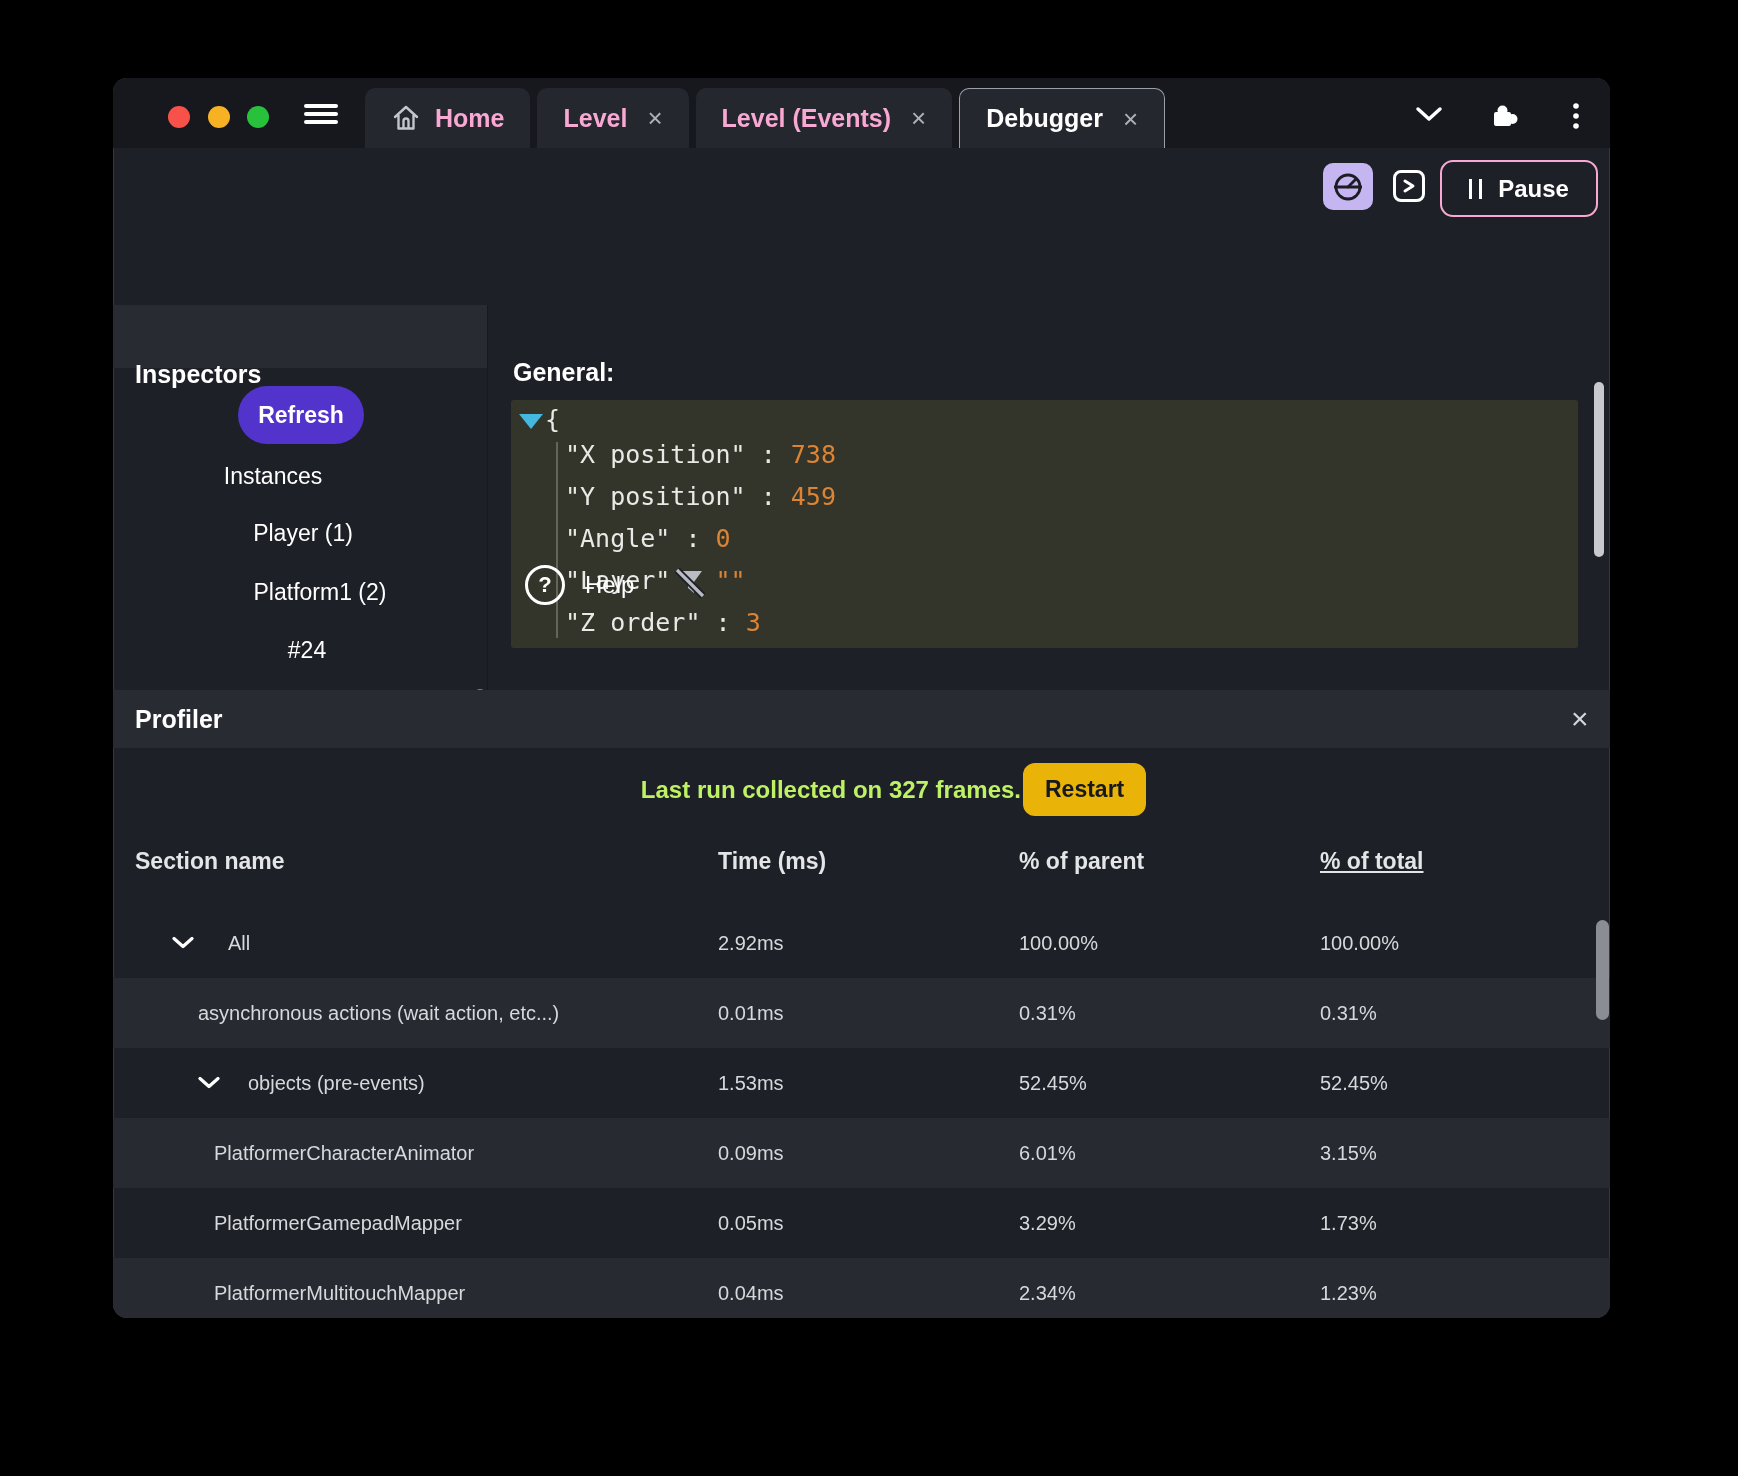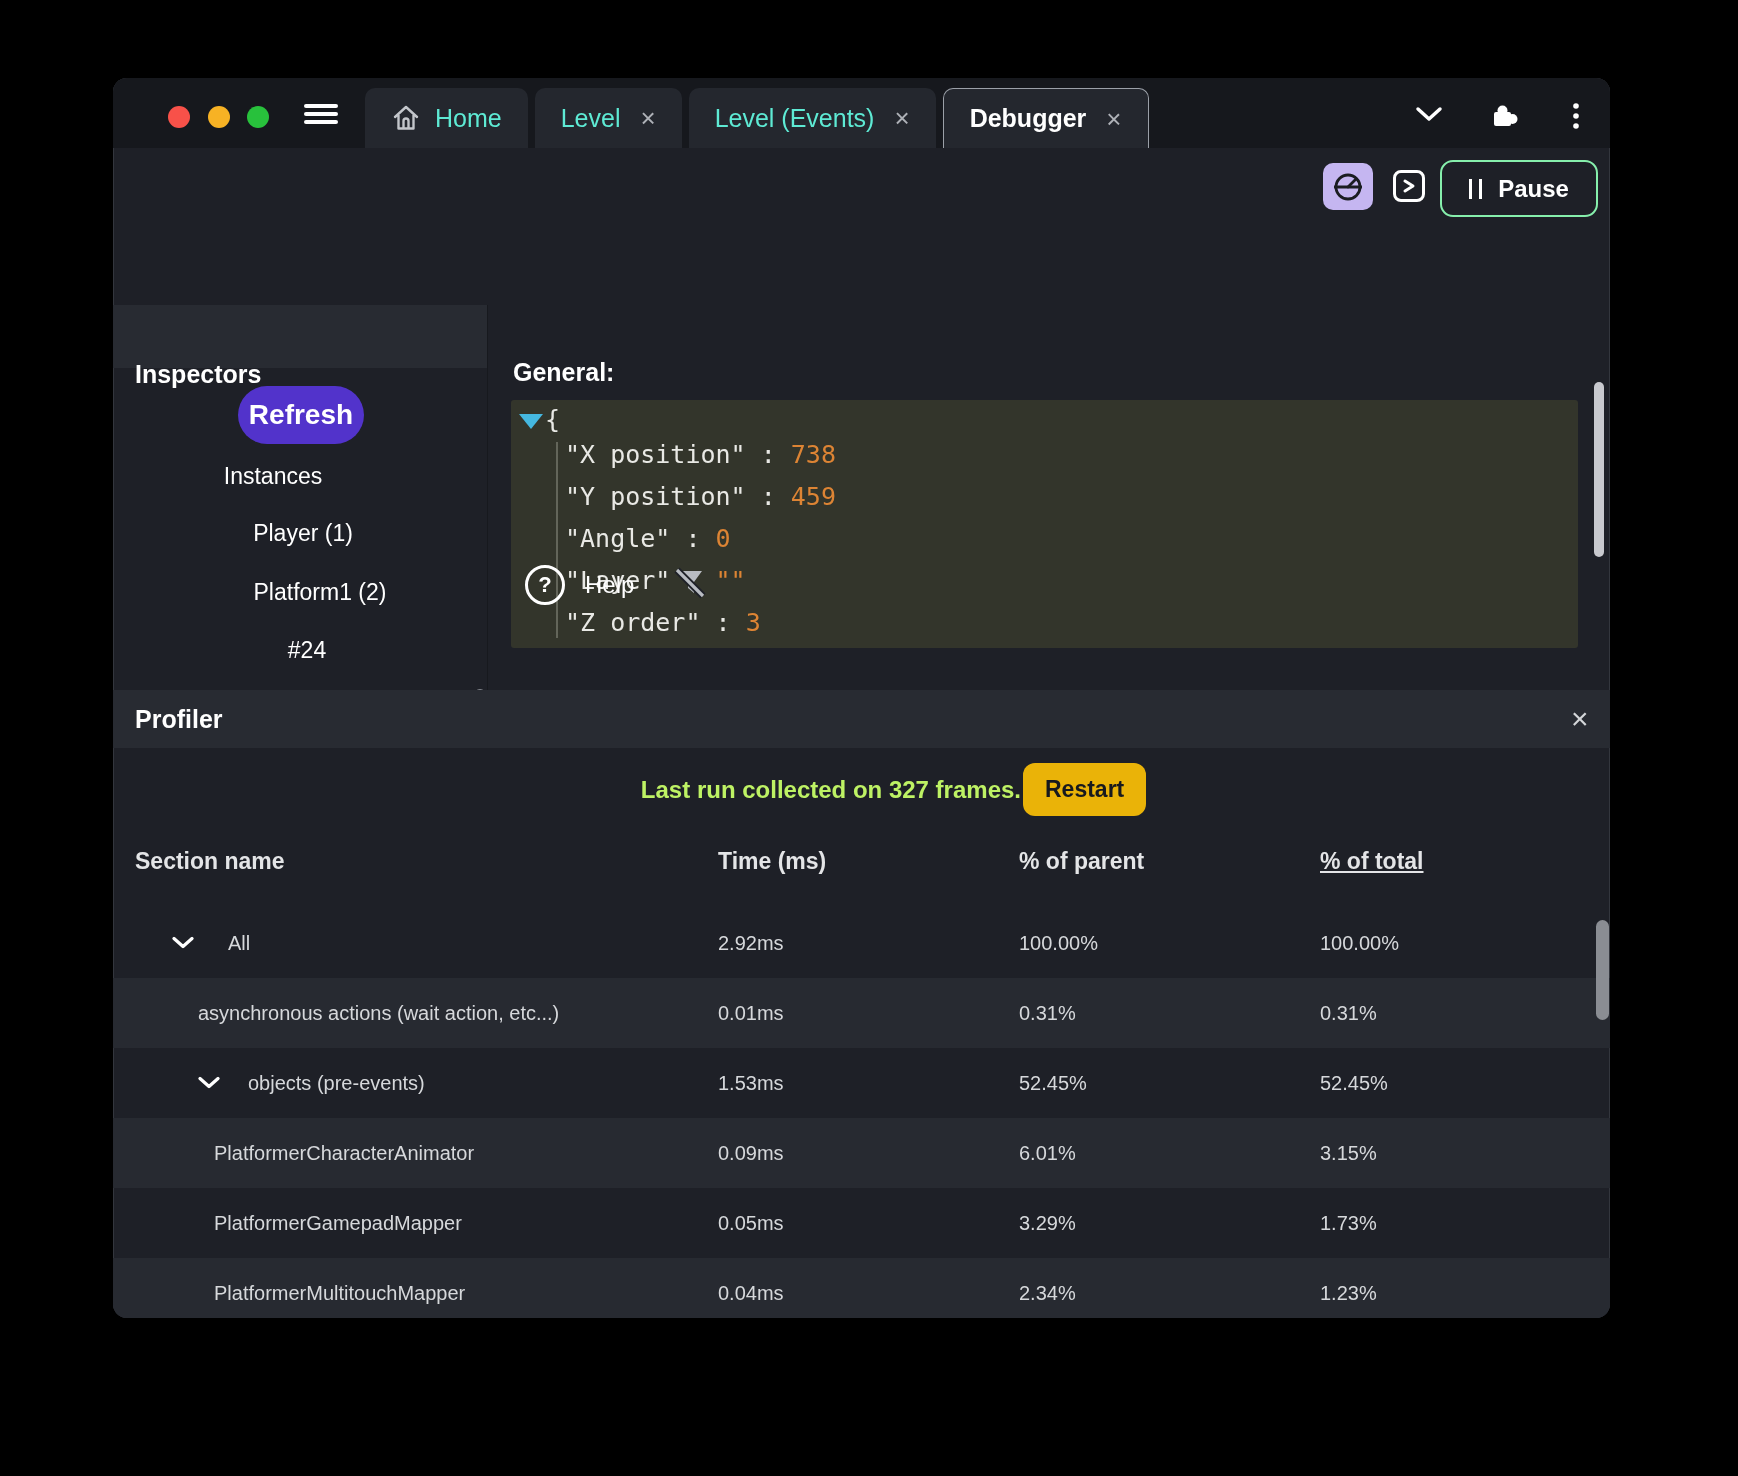--- a/index.html
+++ b/index.html
@@ -9,52 +9,52 @@
           background:#1E2027;border-radius:14px;overflow:hidden;
           box-shadow:0 0 0 1px #33363d inset;}
   
   .tabstrip{position:absolute;left:0;top:0;width:100%;height:70px;background:#16181D;}
   .light{position:absolute;top:28px;width:22px;height:22px;border-radius:50%;}
   .hamburger{position:absolute;left:191px;top:26px;width:34px;height:20px;cursor:pointer;}
   .hamburger i{display:block;height:3.5px;background:#fff;border-radius:2px;margin-bottom:4.5px;}
   .tabbar{position:absolute;left:252px;top:10px;height:60px;display:flex;gap:7px;align-items:flex-end;}
   .tab{height:60px;display:flex;align-items:center;gap:14px;padding:0 26px;
        background:#24272E;border-radius:10px 10px 0 0;box-sizing:border-box;cursor:pointer;}
-  .tab .tab-label{font-size:25px;color:#5eead4;white-space:nowrap;}
+  .tab .tab-label{font-size:25px;color:#f9a8d4;white-space:nowrap;font-weight:bold;}
   .tab.active{border:1px solid #9BA0A8;border-bottom:none;}
   .tab.active .tab-label{color:#FFFFFF;font-weight:600;}
   .tab-close{font-size:26px;color:#AEB1B7;line-height:1;padding-left:6px;}
   .tab-icon svg{display:block;}
   .strip-icon{position:absolute;top:22px;cursor:pointer;}
   
   .btn-profiler{position:absolute;left:1210px;top:85px;width:50px;height:47px;border-radius:10px;
                 background:#C5B6F1;display:flex;align-items:center;justify-content:center;cursor:pointer;}
   .btn-console{position:absolute;left:1280px;top:92px;width:32px;height:32px;border-radius:8px;
                border:3px solid #fff;box-sizing:border-box;color:#fff;font-weight:700;font-size:18px;
                display:flex;align-items:center;justify-content:center;cursor:pointer;}
   .btn-pause{position:absolute;left:1327px;top:82px;width:158px;height:57px;border-radius:13px;
-             border:2px solid #86efac;box-sizing:border-box;display:flex;align-items:center;
+             border:2px solid #f9a8d4;box-sizing:border-box;display:flex;align-items:center;
              justify-content:center;gap:16px;cursor:pointer;}
   .pause-bars{display:flex;gap:7px;}
   .pause-bars i{display:block;width:3px;height:20px;background:#fff;}
   .btn-pause span{color:#fff;font-size:24px;font-weight:700;}
   
   .preview-hdr{position:absolute;left:0;top:157px;width:100%;height:68px;background:#282B32;
                border-bottom:2px solid #C8C9CE;box-sizing:content-box;}
   .preview-hdr .ttl{position:absolute;left:25px;top:50%;transform:translateY(-50%);
                     color:#fff;font-size:27px;font-weight:700;}
   .preview-hdr .chev{position:absolute;left:1452px;top:28px;cursor:pointer;}
   
   .main{position:absolute;left:0;top:227px;width:100%;height:385px;}
   .vsep{position:absolute;left:374px;top:0;width:1px;height:100%;background:#17191e;}
   .insp-hdr{position:absolute;left:0;top:0;width:374px;height:63px;background:#282B32;}
   .insp-hdr span{position:absolute;left:22px;top:50%;transform:translateY(-50%);
                  color:#fff;font-size:25px;font-weight:600;margin-top:37px;}
   .refresh{position:absolute;left:125px;top:81px;width:126px;height:58px;border-radius:29px;
-           background:#5233CB;border:none;color:#fff;font-size:28px;font-weight:700;
+           background:#5233CB;border:none;color:#fff;font-size:23px;font-weight:700;
            font-family:inherit;cursor:pointer;}
   .tree-item{position:absolute;transform:translateX(-50%);color:#fff;font-size:23px;
              white-space:nowrap;cursor:pointer;}
   .scrollthumb{position:absolute;border-radius:7px;cursor:pointer;}
   .general-ttl{position:absolute;left:400px;top:53px;color:#fff;font-size:25px;font-weight:600;}
   .jsonbox{position:absolute;left:398px;top:95px;width:1067px;height:248px;background:#33352B;
            border-radius:3px;font-family:"DejaVu Sans Mono","Liberation Mono",monospace;
            font-size:25px;color:#E9E9E5;}
   .jtri{position:absolute;left:8px;top:14px;width:0;height:0;cursor:pointer;
         border-left:12px solid transparent;border-right:12px solid transparent;

